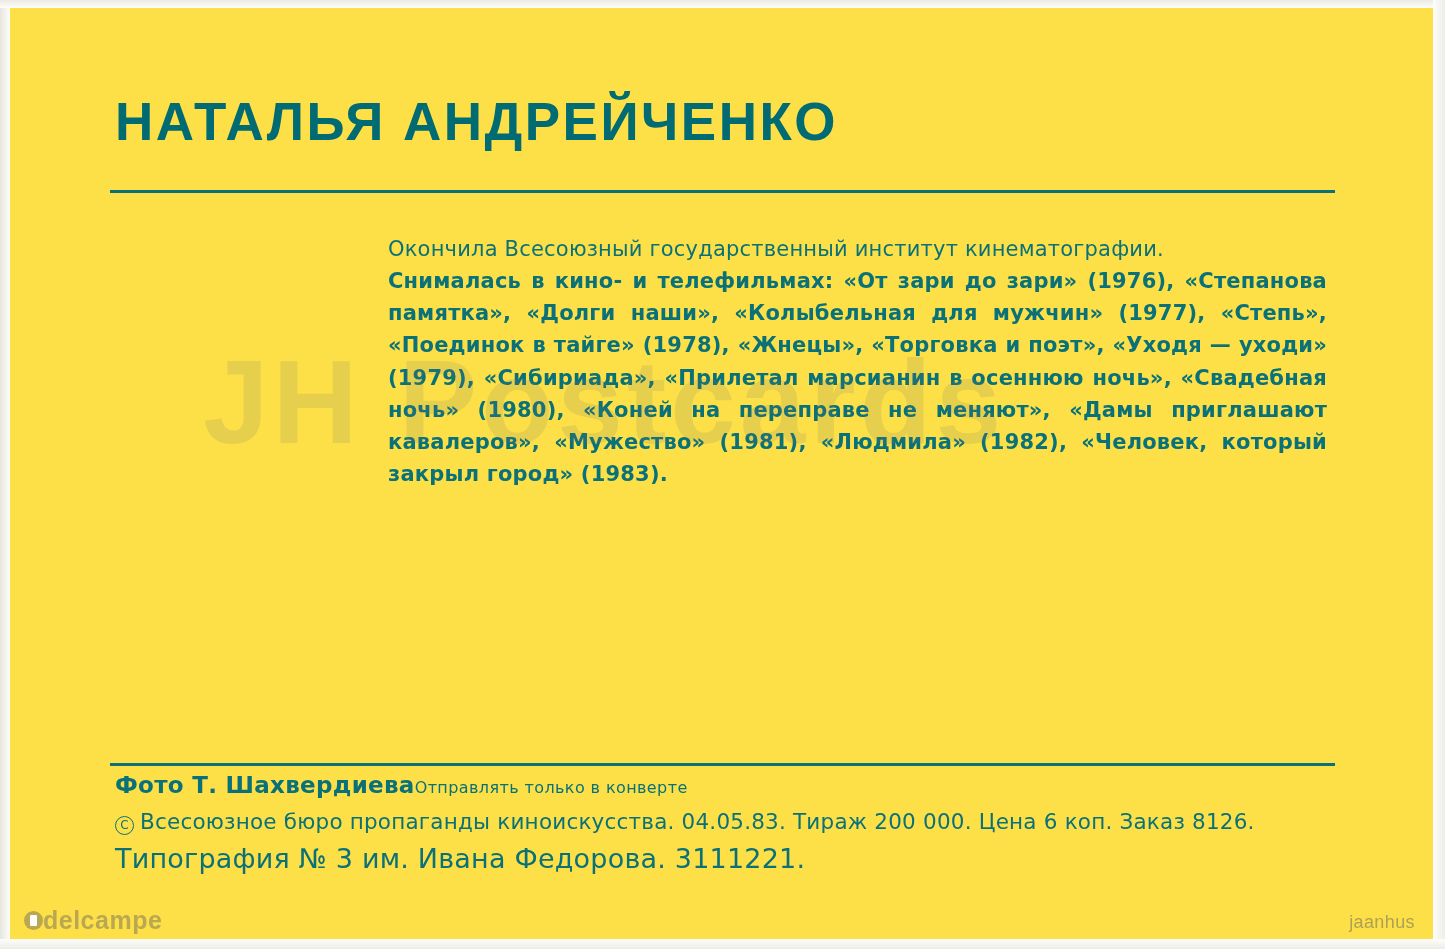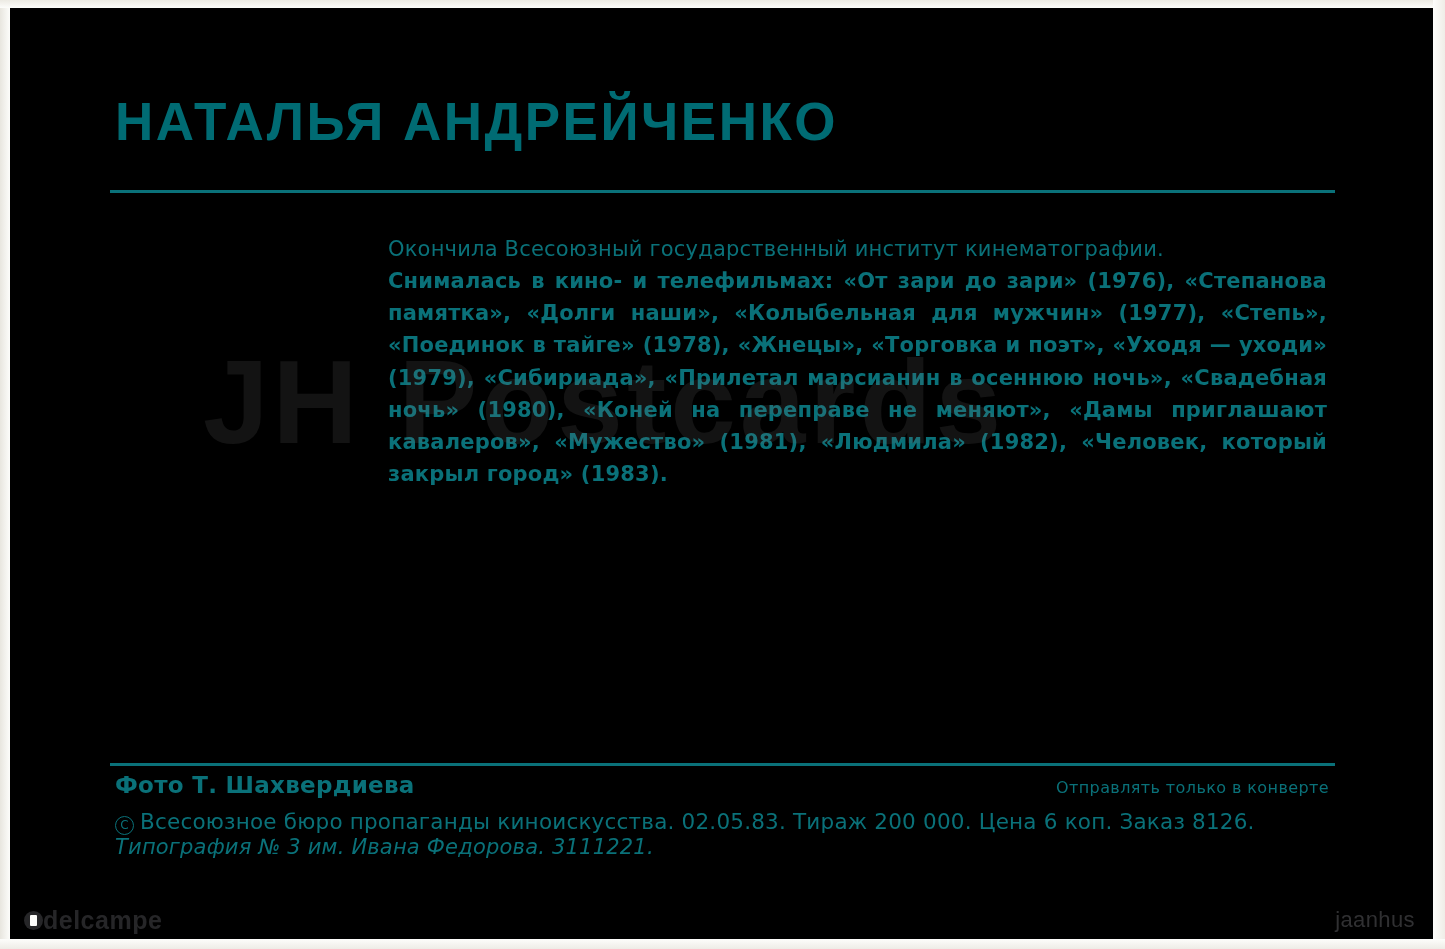--- a/index.html
+++ b/index.html
@@ -14,21 +14,21 @@
     font-family: "DejaVu Sans", sans-serif;
     overflow: hidden;
   }
 
   
   .page {
     position: absolute;
     left: 0; top: 0;
     width: 1445px;
     height: 949px;
-    background: #000000;
+    background: #fde047;
     box-sizing: border-box;
   }
   
   .edge-left {
     position: absolute;
     left: 0; top: 0;
     width: 10px; height: 949px;
     background: linear-gradient(to right, #e8e6df, #fdfdfb);
   }
   .edge-top {
@@ -109,21 +109,20 @@
   .footer {
     position: absolute;
     left: 0;
     top: 712px;
     width: 1225px;
     color: #0a7179;
     font-family: "DejaVu Sans", sans-serif;
   }
   .footer-line1 {
     display: flex;
-    justify-content: space-between;
     align-items: baseline;
     font-size: 23px;
     padding: 0 6px 0 5px;
   }
   .photo-credit {
     font-weight: bold;
     letter-spacing: 0.3px;
   }
   .envelope-note {
     font-size: 16px;
@@ -144,24 +143,24 @@
     height: 17px;
     border: 1.6px solid #0a7179;
     border-radius: 50%;
     font-size: 12px;
     line-height: 16px;
     text-align: center;
     font-family: "DejaVu Sans", sans-serif;
     flex: 0 0 auto;
   }
   .footer-line3 {
-    font-size: 21px;
+    margin-top: 8px;
+    font-size: 27px;
     letter-spacing: 0.2px;
     padding-left: 5px;
-    font-style: italic;
   }
 
   
   .wm-main {
     position: absolute;
     left: 0;
     top: 334px;
     width: 1208px;
     text-align: center;
     font-family: "Liberation Sans", sans-serif;
@@ -198,21 +197,21 @@
     left: 6px; top: 4px;
     width: 7px; height: 11px;
     background: #fdfdfb;
     border-radius: 1px;
   }
   .wm-jaanhus {
     position: absolute;
     right: 30px;
     bottom: 16px;
     font-family: "Liberation Sans", sans-serif;
-    font-size: 22px;
+    font-size: 18px;
     color: rgba(95,95,100,0.5);
     letter-spacing: 0.4px;
   }
 </style>
 </head>
 <body>
 
 <div class="page">
   <div class="edge-left"></div>
   <div class="edge-top"></div>
@@ -232,21 +231,21 @@
 
     <hr class="footer-rule">
 
     <div class="footer">
       <div class="footer-line1">
         <span class="photo-credit">Фото Т. Шахвердиева</span>
         <span class="envelope-note">Отправлять только в конверте</span>
       </div>
       <div class="footer-line2">
         <span class="copy-mark">C</span>
-        <span>Всесоюзное бюро пропаганды киноискусства. 02.05.83.  Тираж 200 000.  Цена 6 коп.  Заказ 8126.</span>
+        <span>Всесоюзное бюро пропаганды киноискусства. 04.05.83.  Тираж 200 000.  Цена 6 коп.  Заказ 8126.</span>
       </div>
       <div class="footer-line3">Типография № 3 им. Ивана Федорова. 3111221.</div>
     </div>
 
   </div>
 
   <div class="wm-main">JH Postcards</div>
 
   <div class="wm-delcampe">
     <span class="wm-dot"></span>

